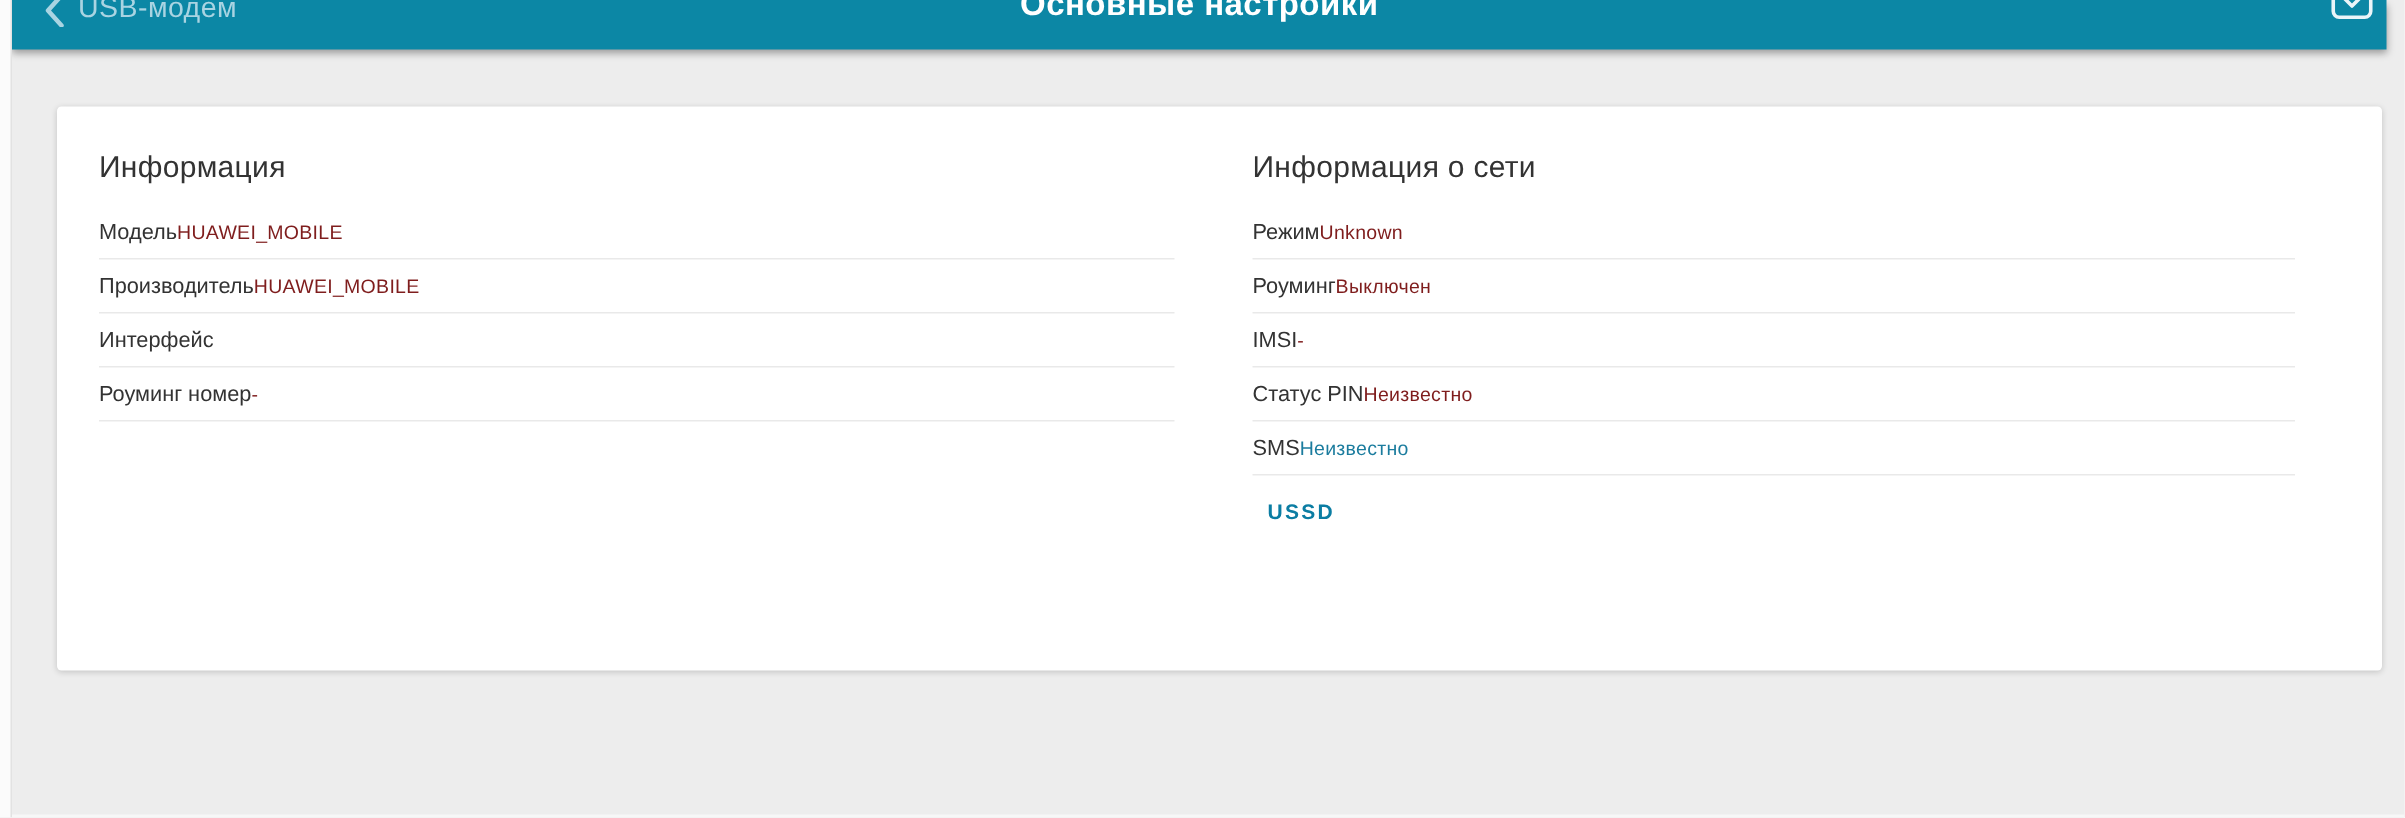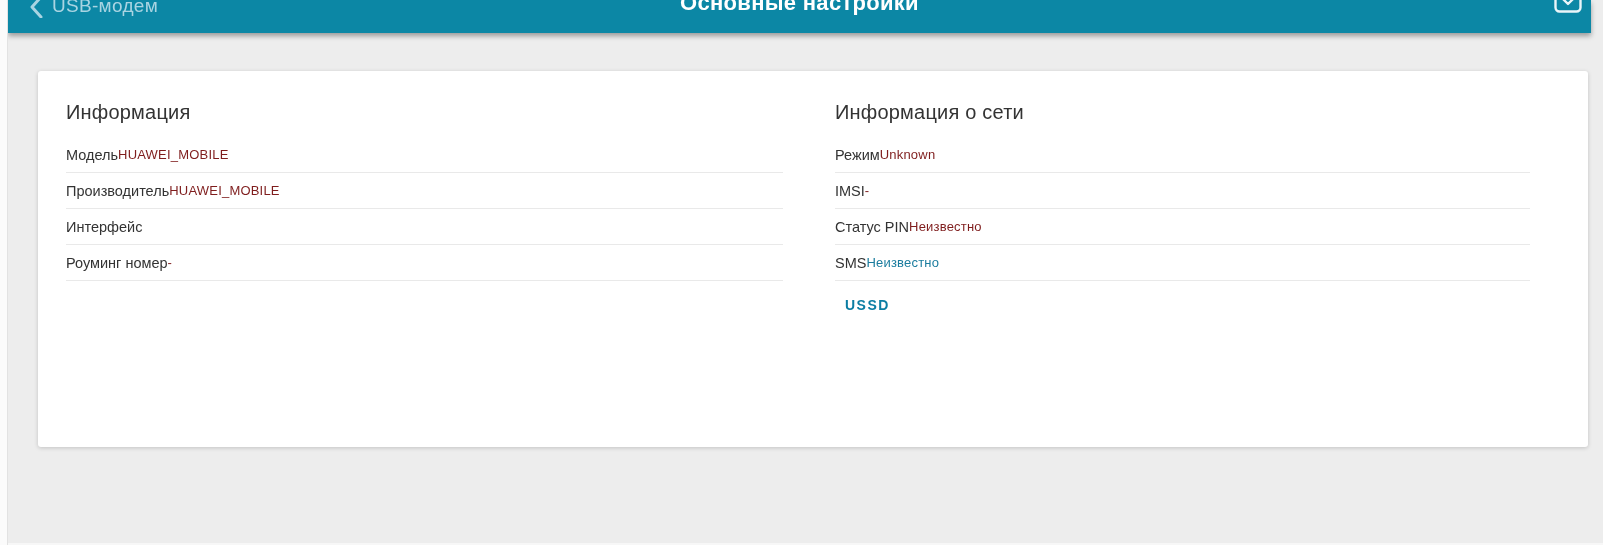--- a/index.html
+++ b/index.html
@@ -137,20 +137,24 @@
 
     <div class="section">
       <div class="section-title">Информация о сети</div>
 
       <div class="row">
         <span class="row-label">Режим</span>
         <span class="row-value">Unknown</span>
       </div>
 
 
+      <div class="row">
+        <span class="row-label">Роуминг</span>
+        <span class="row-value">Выключен</span>
+      </div>
 
       <div class="row">
         <span class="row-label">IMSI</span>
         <span class="row-value">-</span>
       </div>
 
       <div class="row">
         <span class="row-label">Статус PIN</span>
         <span class="row-value">Неизвестно</span>
       </div>

